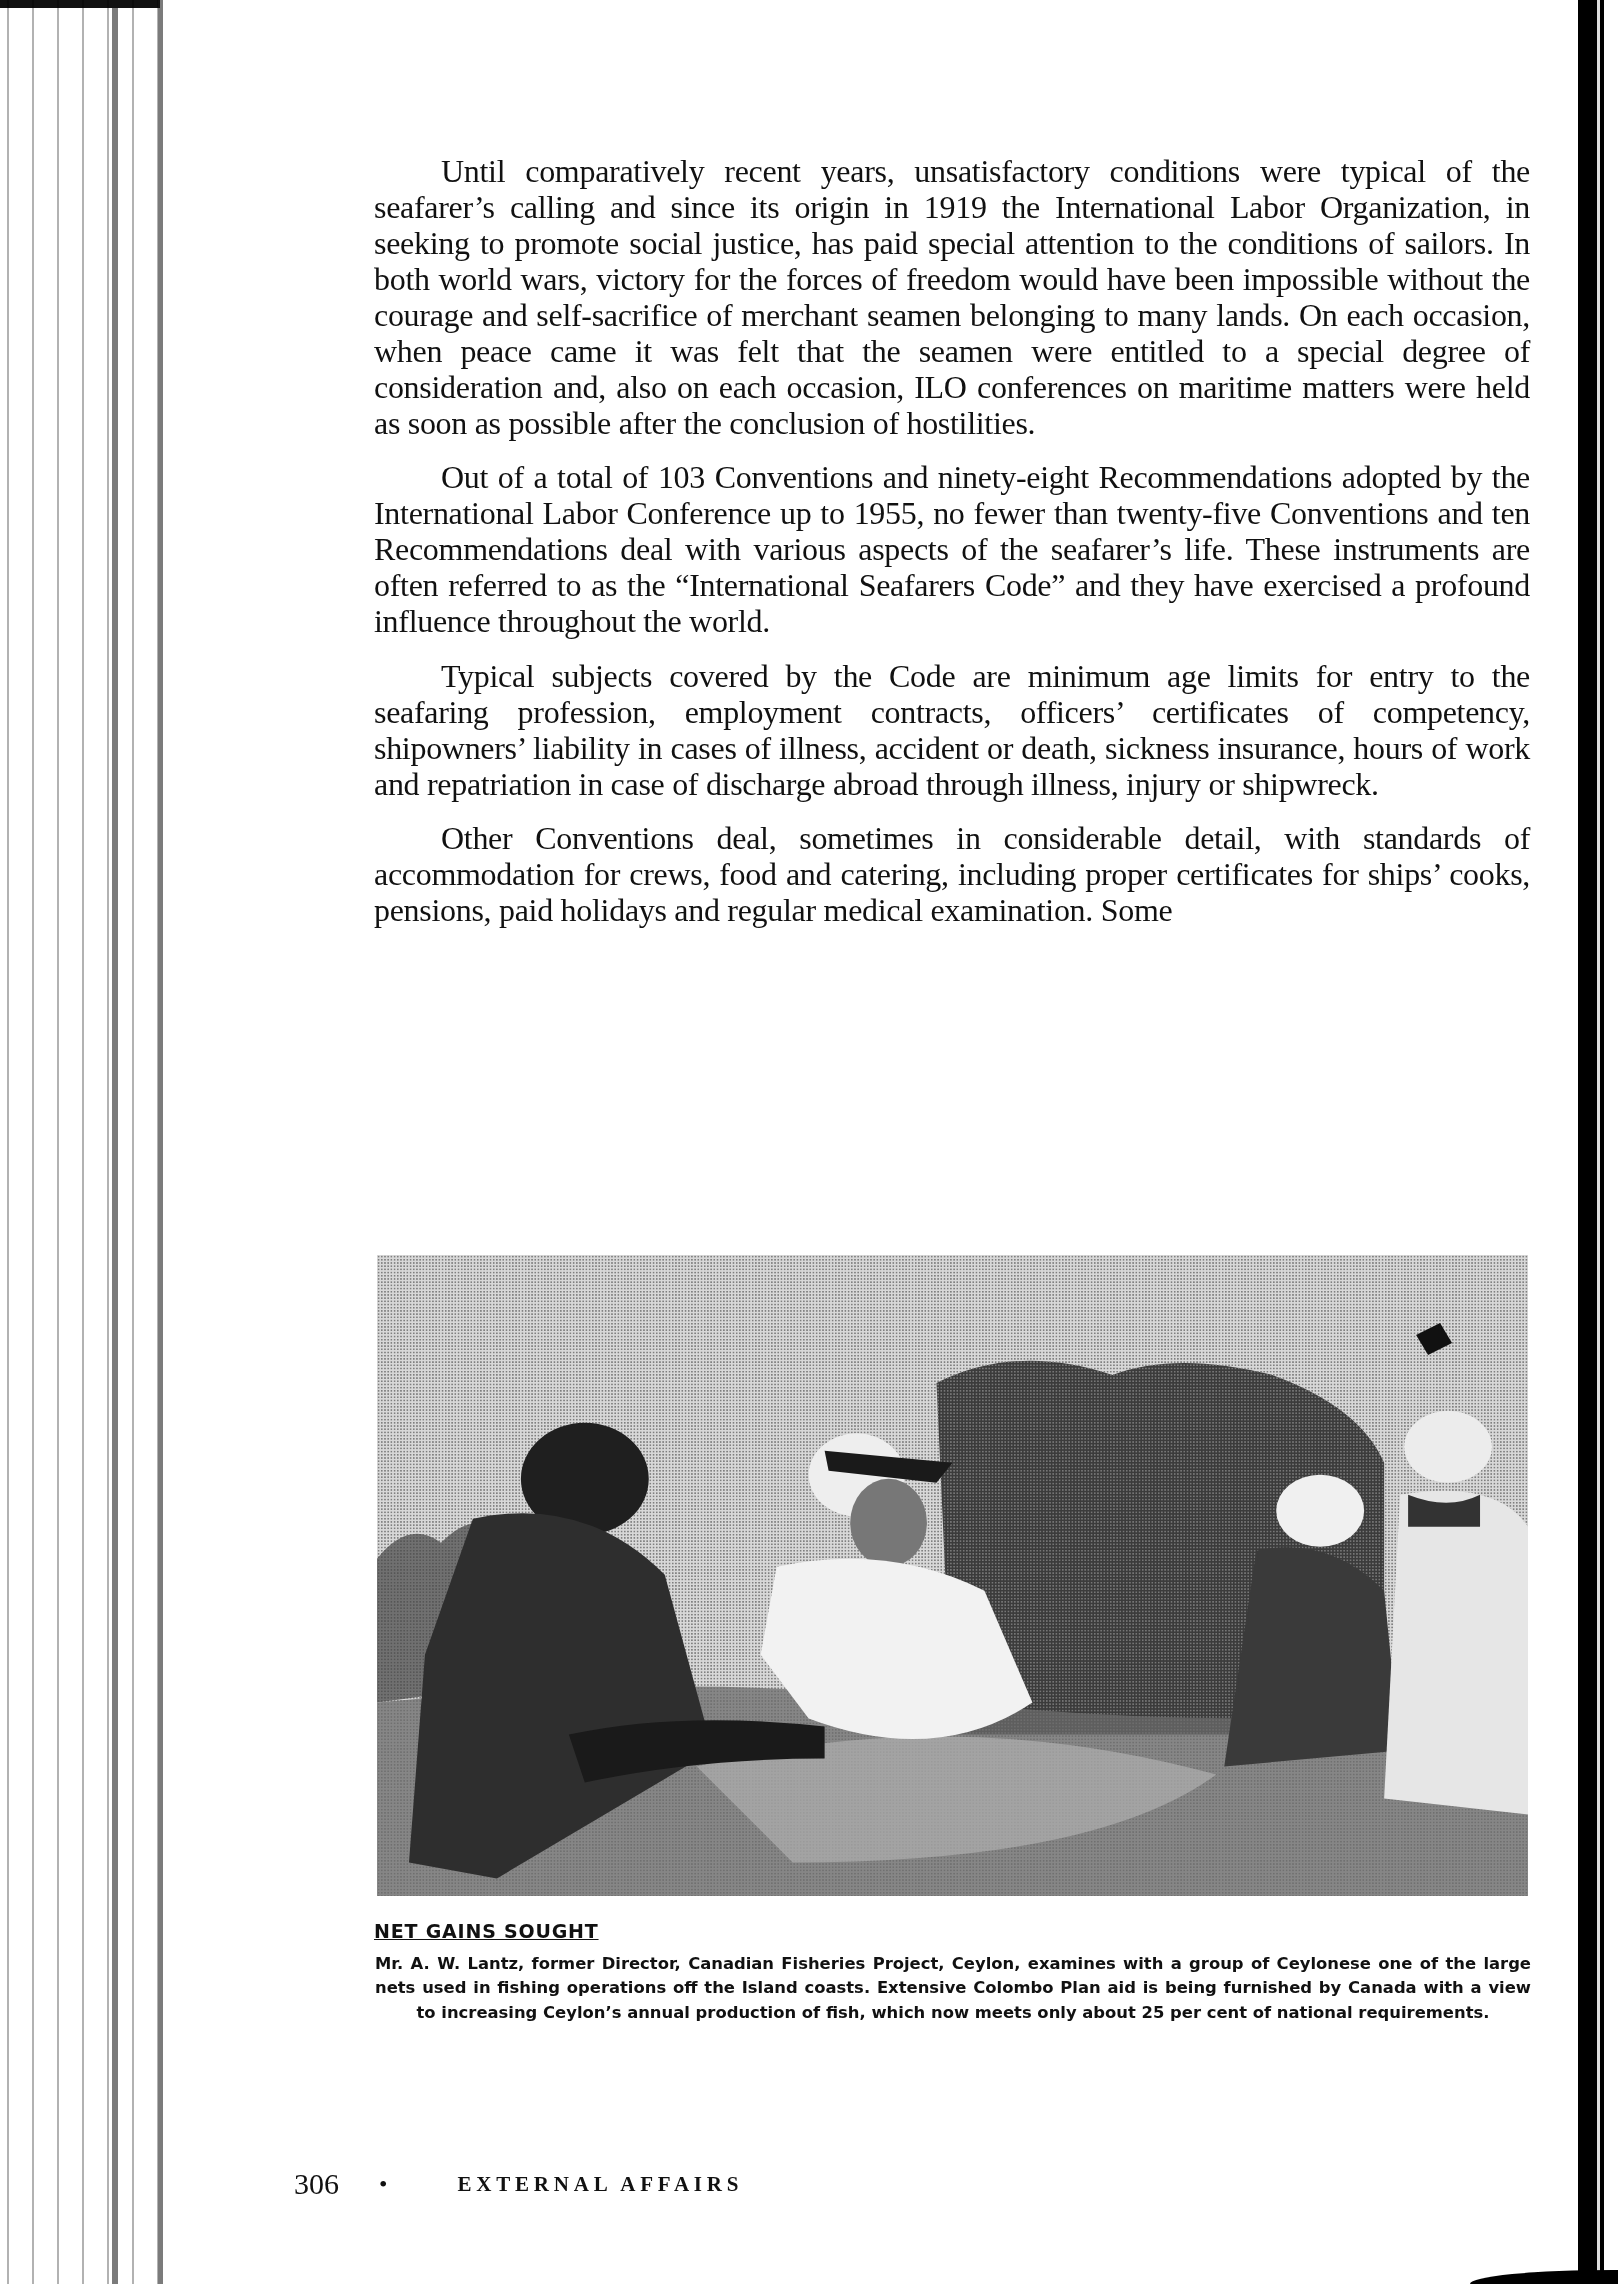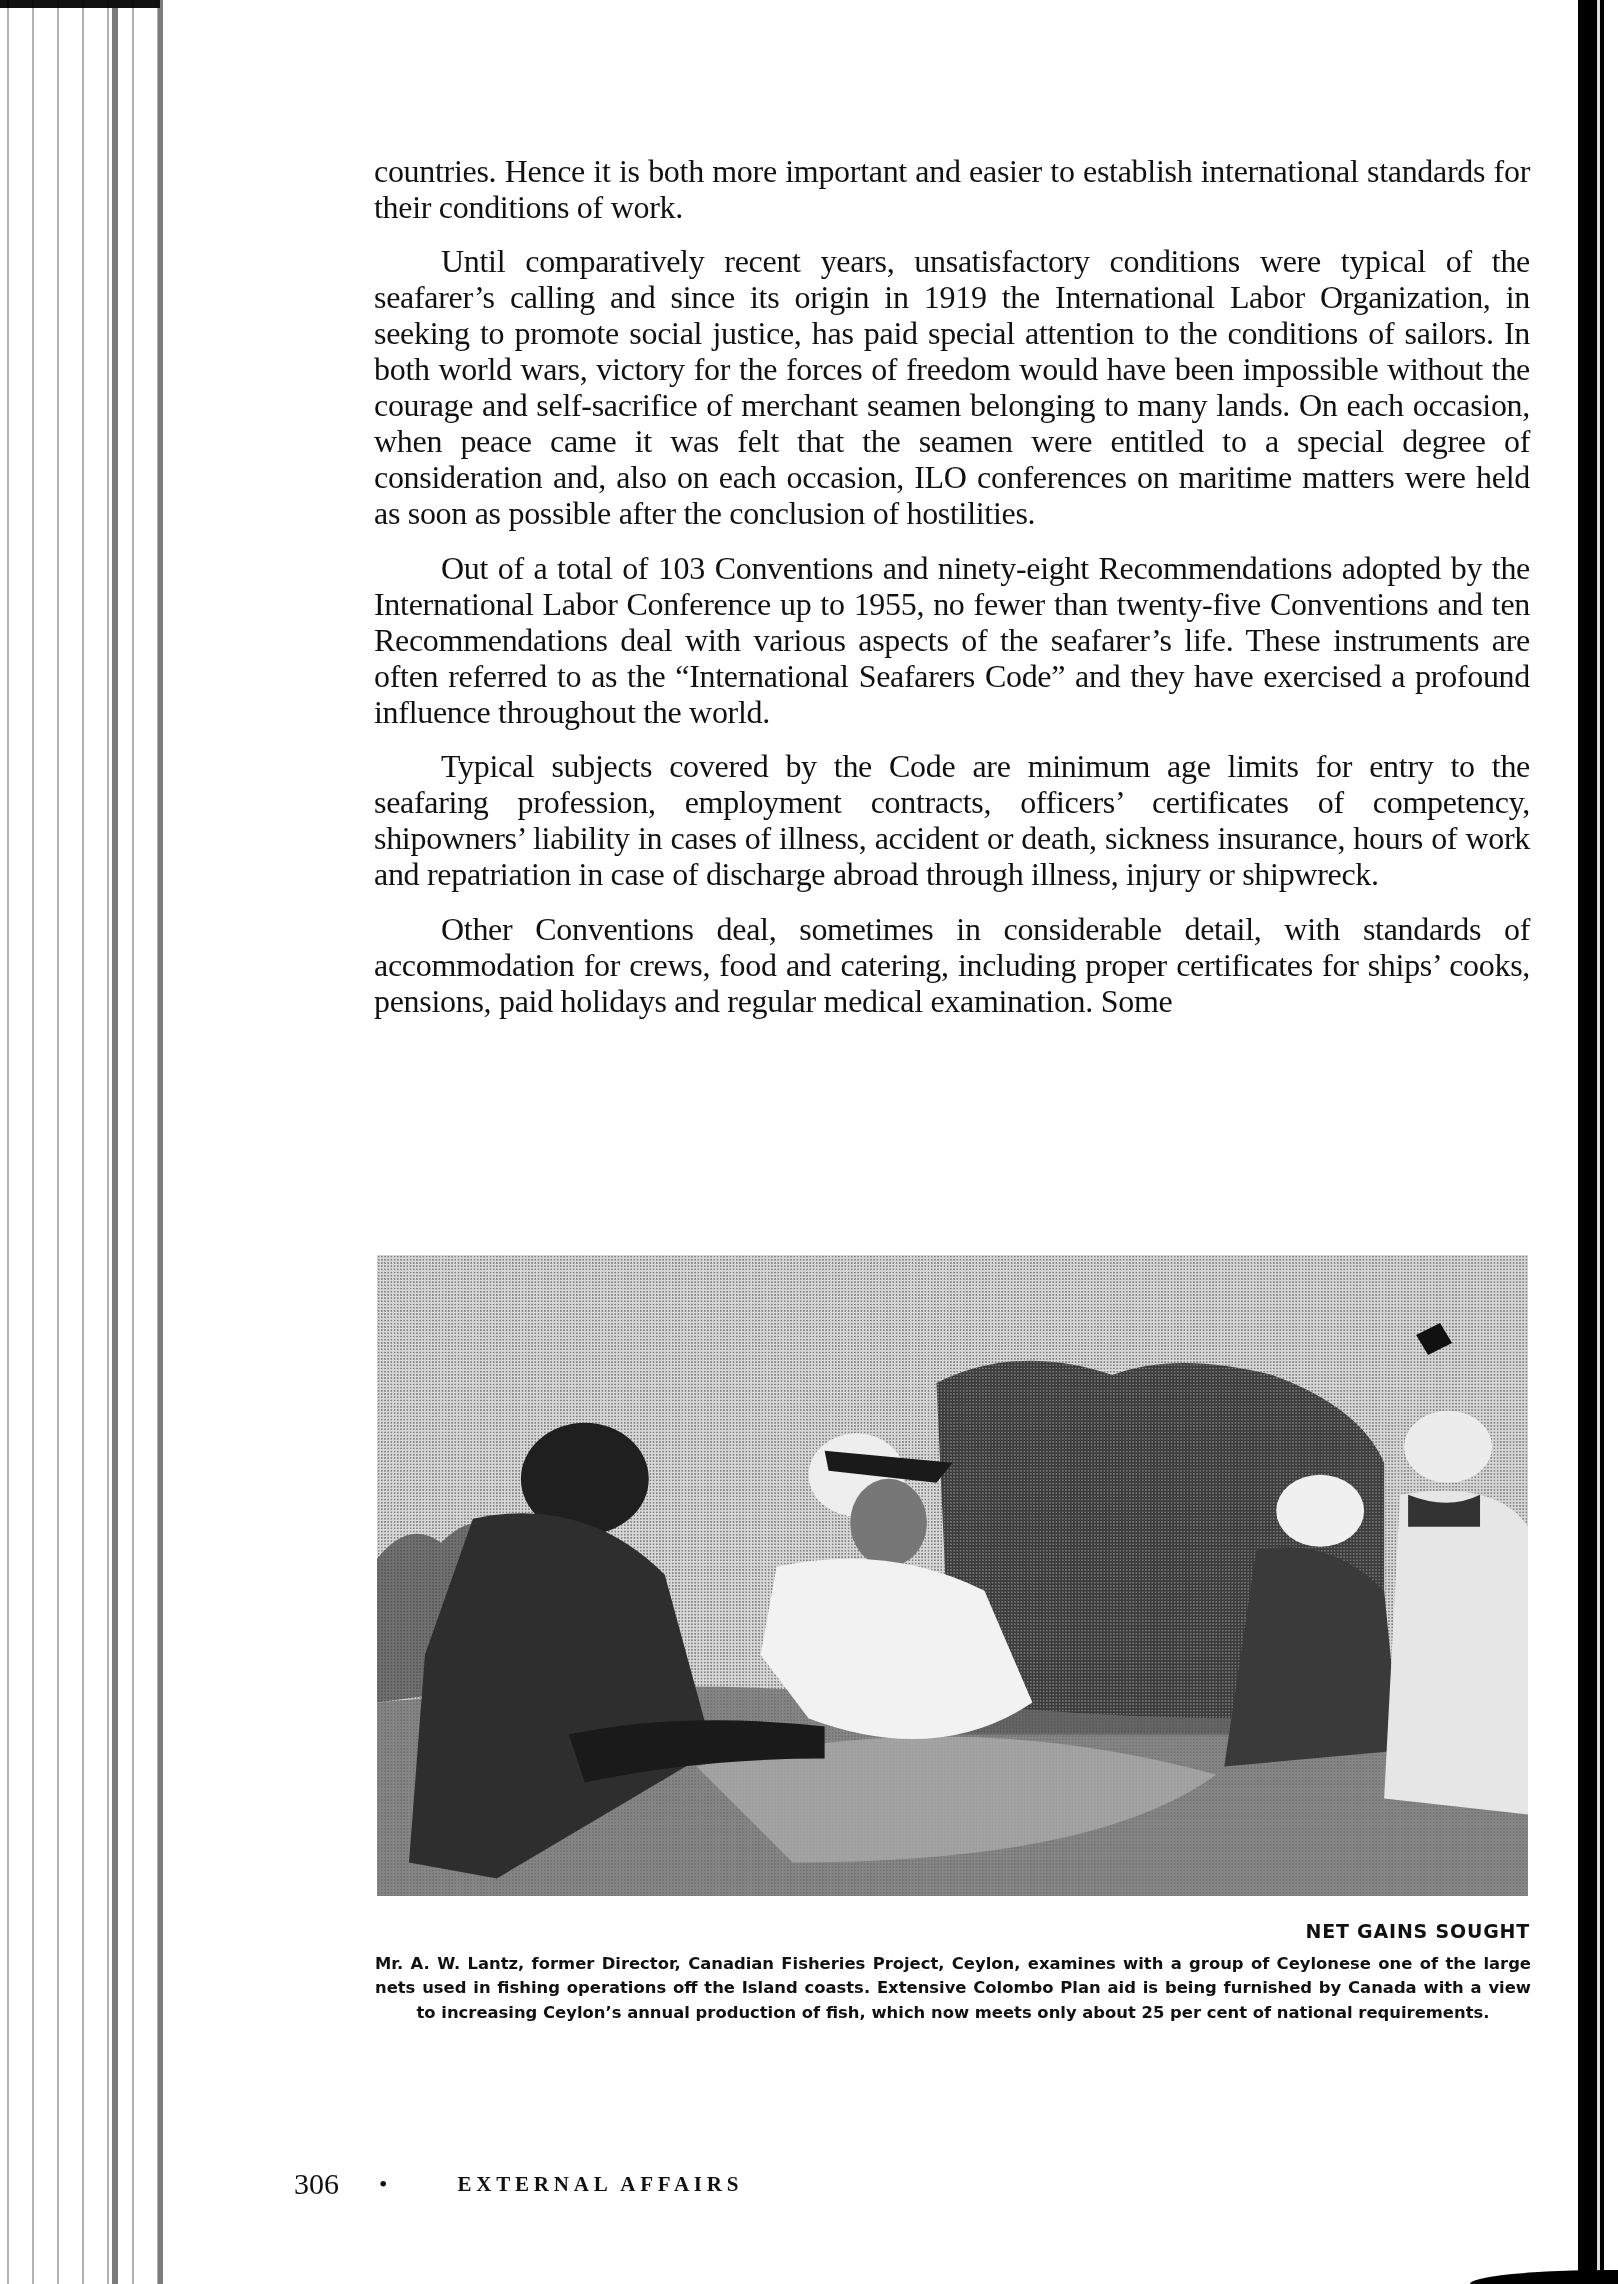--- a/index.html
+++ b/index.html
@@ -46,23 +46,23 @@
     letter-spacing:-0.3px;
   }
   p.body + p.body { margin-top:18.4px; }
   p.indent { text-indent:67px; }
   .photo {
     position:absolute; left:377px; top:1255px; width:1151px; height:641px;
     background:#c9c9c9; overflow:hidden;
   }
   .photo svg { width:100%; height:100%; display:block; }
   .caption-title {
-    position:absolute; left:374px; top:1920px; width:1156px; text-align:right;
+    position:absolute; left:374px; top:1920px; width:1156px; text-align:left;
     font-family:"DejaVu Sans","Liberation Sans",sans-serif; font-weight:bold;
-    font-size:19px; letter-spacing:0.8px;
+    font-size:19px; letter-spacing:0.8px;text-decoration:underline;
   }
   .caption-text {
     position:absolute; left:375px; top:1952px; width:1156px; text-align:justify;
     text-align-last:center;
     font-family:"DejaVu Sans","Liberation Sans",sans-serif; font-weight:bold;
     font-size:16.4px; line-height:24.4px;
   }
   .footer {
     position:absolute; left:294px; top:2167px; display:flex; align-items:center;
     font-family:"Liberation Serif","DejaVu Serif",serif;
@@ -74,21 +74,20 @@
 </style>
 </head>
 <body>
 
 <div class="left-top-bar"></div>
 <div class="left-edge"></div>
 <div class="right-band"></div>
 <div class="bottom-curve"></div>
 
 <main class="content">
-  <p class="body">countries. Hence it is both more important and easier to establish international standards for their conditions of work.</p>
   <p class="body indent">Until comparatively recent years, unsatisfactory conditions were typical of the seafarer’s calling and since its origin in 1919 the International Labor Organization, in seeking to promote social justice, has paid special attention to the conditions of sailors. In both world wars, victory for the forces of freedom would have been impossible without the courage and self-sacrifice of merchant seamen belonging to many lands. On each occasion, when peace came it was felt that the seamen were entitled to a special degree of consideration and, also on each occasion, ILO conferences on maritime matters were held as soon as possible after the conclusion of hostilities.</p>
   <p class="body indent">Out of a total of 103 Conventions and ninety-eight Recommendations adopted by the International Labor Conference up to 1955, no fewer than twenty-five Conventions and ten Recommendations deal with various aspects of the seafarer’s life. These instruments are often referred to as the “International Seafarers Code” and they have exercised a profound influence throughout the world.</p>
   <p class="body indent">Typical subjects covered by the Code are minimum age limits for entry to the seafaring profession, employment contracts, officers’ certificates of competency, shipowners’ liability in cases of illness, accident or death, sickness insurance, hours of work and repatriation in case of discharge abroad through illness, injury or shipwreck.</p>
   <p class="body indent">Other Conventions deal, sometimes in considerable detail, with standards of accommodation for crews, food and catering, including proper certificates for ships’ cooks, pensions, paid holidays and regular medical examination. Some</p>
 </main>
 
 <figure class="photo" style="margin:0">
   <svg viewBox="0 0 1440 802" preserveAspectRatio="none">
     <defs>
       <pattern id="dots" width="4" height="4" patternUnits="userSpaceOnUse">

